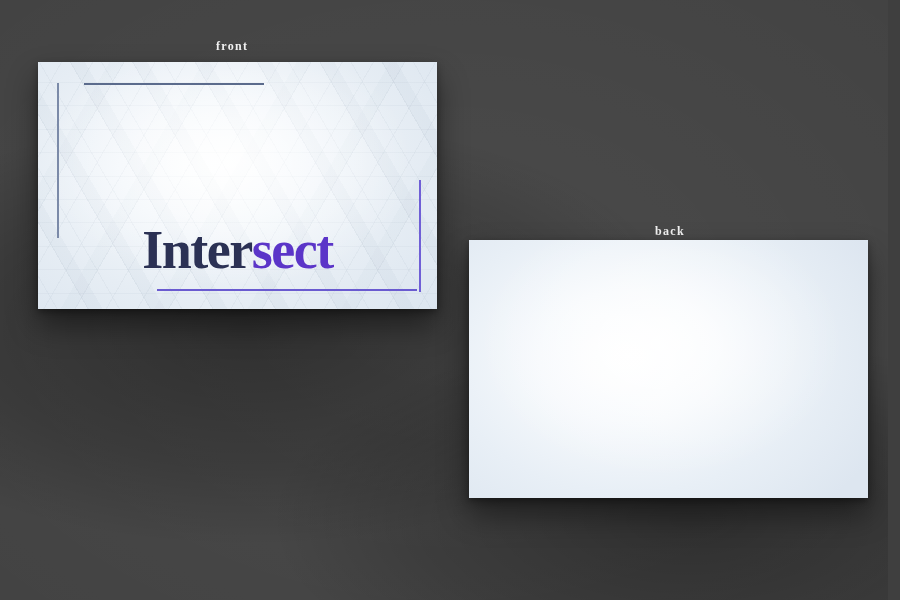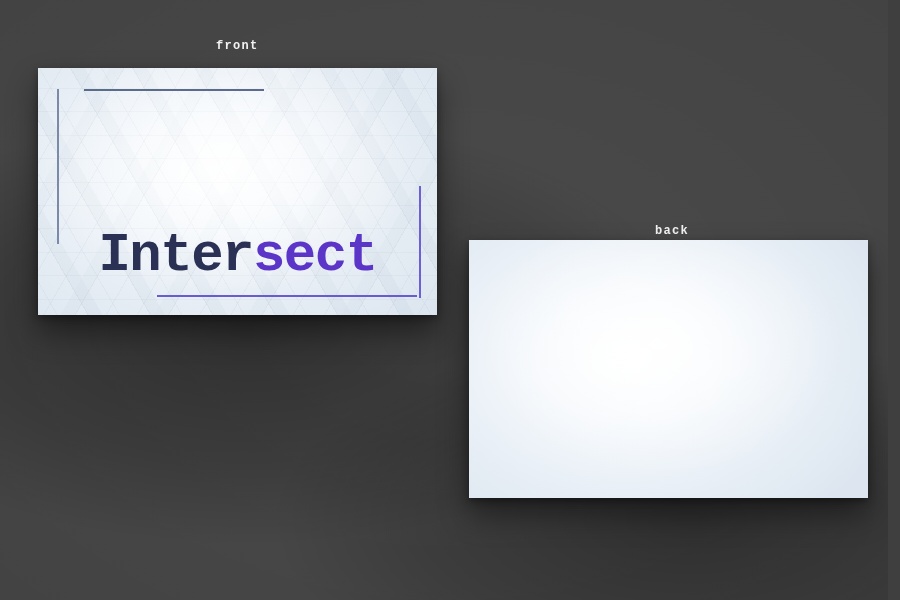--- a/index.html
+++ b/index.html
@@ -6,21 +6,21 @@
     margin: 0;
     padding: 0;
     background: #3f3f3f;
   }
   #stage {
     position: relative;
     width: 888px;
     height: 600px;
     overflow: hidden;
     background: #434343;
-    font-family: Liberation Mono, monospace;
+    font-family: Liberation Serif, serif;
   }
 
   
   .backdrop-shade {
     position: absolute;
     inset: 0;
     background:
       radial-gradient(ellipse 620px 300px at 250px 330px, rgba(0,0,0,0.34) 0%, rgba(0,0,0,0.16) 45%, rgba(0,0,0,0) 72%),
       radial-gradient(ellipse 560px 250px at 690px 520px, rgba(0,0,0,0.32) 0%, rgba(0,0,0,0.14) 48%, rgba(0,0,0,0) 75%),
       radial-gradient(ellipse 900px 620px at 450px 300px, rgba(255,255,255,0.045) 0%, rgba(255,255,255,0) 70%);
@@ -87,21 +87,21 @@
     position: absolute;
     inset: 0;
     background:
       radial-gradient(ellipse 62% 70% at 48% 40%, rgba(255,255,255,0.80) 0%, rgba(255,255,255,0.30) 42%, rgba(255,255,255,0) 74%);
     pointer-events: none;
   }
 
   
   #card-front {
     left: 38px;
-    top: 68px;
+    top: 62px;
     width: 399px;
     height: 247px;
     text-align: center;
   }
   
   .rule { position: absolute; }
   #rule-top-h {
     left: 46px; top: 21px; width: 180px; height: 2px;
     background: #5b6b8c;
   }

